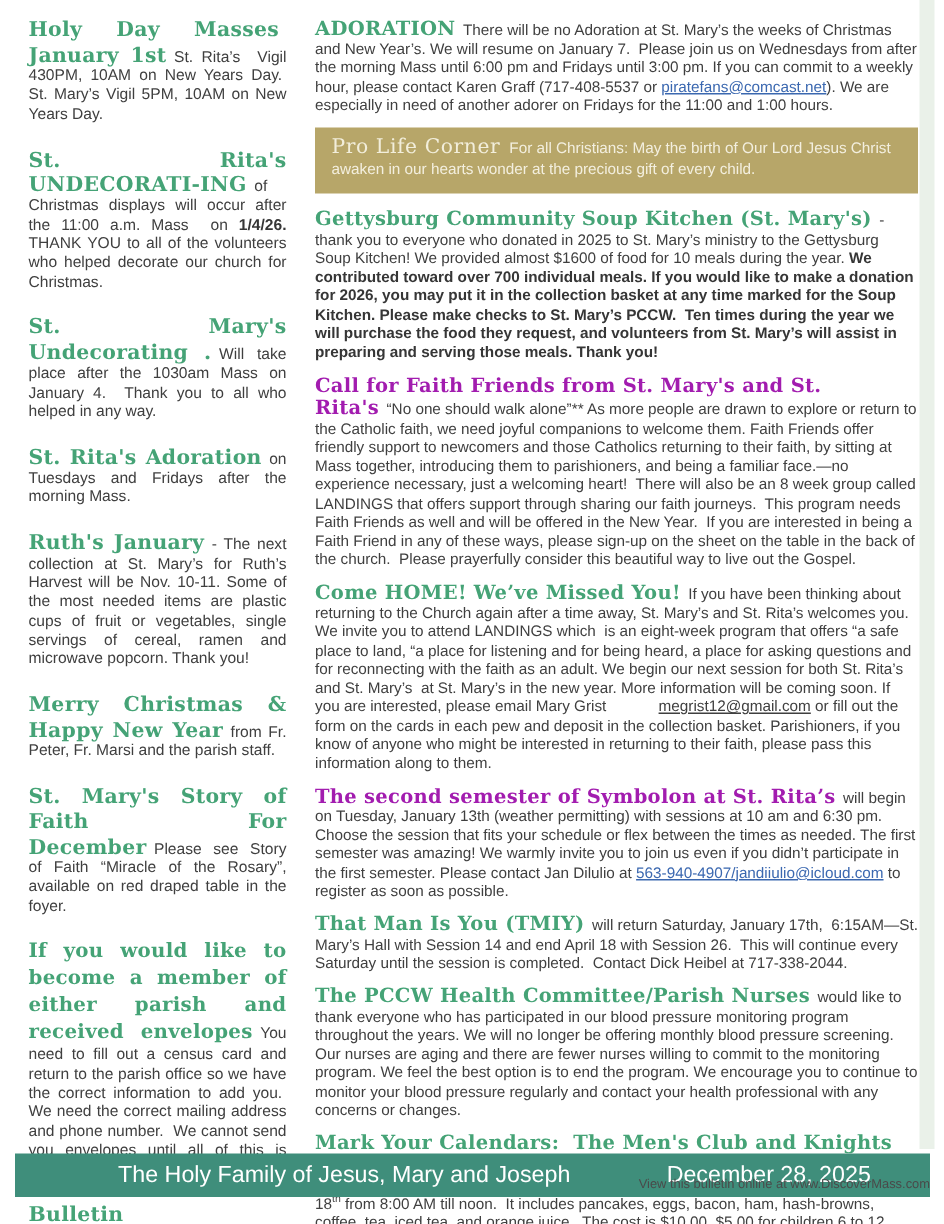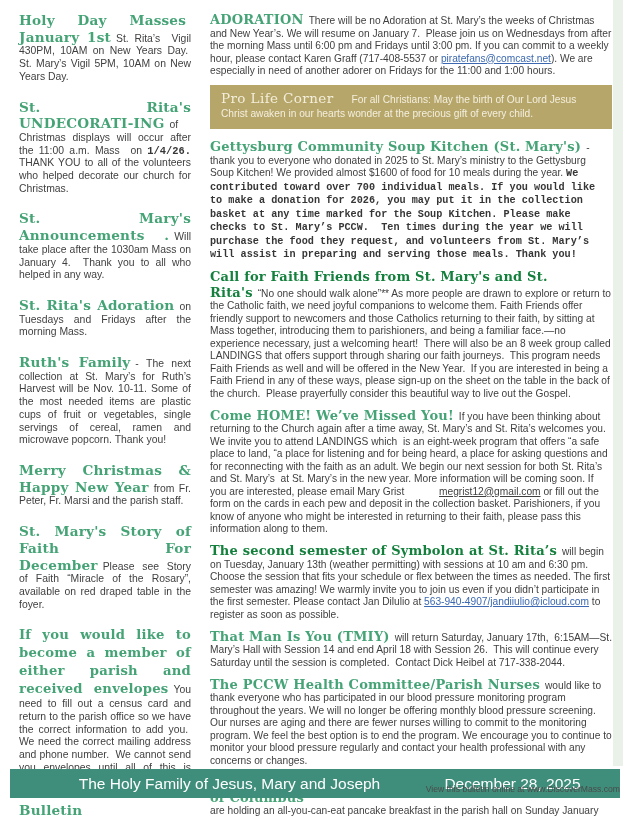--- a/index.html
+++ b/index.html
@@ -8,51 +8,51 @@
   .edge-strip{position:absolute;right:6px;top:0;width:10px;height:766px;background:#eaf1e9;}
   .cols{position:absolute;top:12px;left:19px;width:593px;display:flex;gap:19px;}
   .left-col{flex:0 0 172px;width:172px;text-align:justify;font-size:10.4px;line-height:12.7px;}
   .right-col{flex:0 0 402px;width:402px;font-size:10.2px;line-height:12.5px;}
   .sec{margin:0 0 15px 0;}
   .right-col .sec{margin:0 0 7.5px 0;}
   .h{font-family:"DejaVu Serif","Liberation Serif",serif;font-weight:bold;color:#45a376;
      margin-right:5px;letter-spacing:.2px;}
   .left-col .h{font-size:13.6px;line-height:16.5px;}
   .right-col .h{font-size:13px;line-height:15px;}
-  .h.dark{color:#15803d;}
+  .h.dark{color:#a21caf;}
   .h.block{display:block;margin-right:0;}
   .h.big{font-size:13.2px;line-height:18px;}
-  b{color:#363636;font-family:Liberation Mono, monospace;}
+  b{color:#363636;}
   .lnk{color:#3b68b0;text-decoration:underline;cursor:pointer;}
   .lnk.dark{color:#3f3f3f;padding-left:32px;}
   sup{font-size:7px;line-height:0;}
   .prolife{background:#b7a669;color:#f3efdf;padding:7px 11px 9px 11px;margin:4px 0 10px 0;}
   .prolife .t{font-family:"DejaVu Serif","Liberation Serif",serif;font-size:13.5px;
-              color:#f2eedb;margin-right:18px;letter-spacing:.4px;}
+              color:#f2eedb;margin-right:6px;letter-spacing:.4px;}
   .prolife .pb{font-size:10.2px;line-height:13px;}
   .fbar{position:absolute;left:10px;top:769px;width:610px;height:29px;background:#3f8e7b;
         color:#ffffff;display:flex;align-items:center;}
   .fbar .ftitle{flex:1;text-align:center;font-size:15.5px;padding-left:44px;}
   .fbar .fdate{flex:0 0 215px;text-align:center;font-size:15.5px;}
   .fnote{position:absolute;top:784px;right:9px;font-size:8.6px;color:#4a4a4a;}
 </style>
 </head>
 <body>
 
 <div class="page">
   <div class="edge-strip"></div>
 
   <div class="cols">
 
     <div class="left-col">
       <p class="sec"><span class="h">Holy Day Masses&nbsp; January 1st</span><span>St. Rita’s&nbsp; Vigil 430PM, 10AM on New Years Day.&nbsp; St. Mary’s Vigil 5PM, 10AM on New Years Day.</span></p>
       <p class="sec"><span class="h">St. Rita's UNDECORATI-ING</span><span>of Christmas displays will occur after the 11:00 a.m. Mass&nbsp; on <b>1/4/26.</b> THANK YOU to all of the volunteers who helped decorate our church for Christmas.</span></p>
-      <p class="sec"><span class="h">St. Mary's Announcements .</span><span>Will take place after the 1030am Mass on January 4.&nbsp; Thank you to all who helped in any way.</span></p>
+      <p class="sec"><span class="h">St. Mary's Undecorating .</span><span>Will take place after the 1030am Mass on January 4.&nbsp; Thank you to all who helped in any way.</span></p>
       <p class="sec"><span class="h">St. Rita's Adoration</span><span>on Tuesdays and Fridays after the morning Mass.</span></p>
-      <p class="sec"><span class="h">Ruth's Family</span><span>- The next collection at St. Mary’s for Ruth’s Harvest will be Nov. 10-11. Some of the most needed items are plastic cups of fruit or vegetables, single servings of cereal, ramen and microwave popcorn. Thank you!</span></p>
+      <p class="sec"><span class="h">Ruth's January</span><span>- The next collection at St. Mary’s for Ruth’s Harvest will be Nov. 10-11. Some of the most needed items are plastic cups of fruit or vegetables, single servings of cereal, ramen and microwave popcorn. Thank you!</span></p>
       <p class="sec"><span class="h">Merry Christmas &amp; Happy New Year</span><span>from Fr. Peter, Fr. Marsi and the parish staff.</span></p>
       <p class="sec"><span class="h">St. Mary's Story of Faith For December</span><span>Please see Story of Faith “Miracle of the Rosary”, available on red draped table in the foyer.</span></p>
       <p class="sec"><span class="h big">If you would like to be­come a member of either parish and received enve­lopes</span><span>You need to fill out a census card and return to the parish office so we have the correct information to add you.&nbsp; We need the correct mailing address and phone number.&nbsp; We cannot send you envelopes until all of this is done.&nbsp; Thank you.</span></p>
       <p class="sec"><span class="h">Bulletin Announcements</span></p>
     </div>
 
     <div class="right-col">
       <p class="sec"><span class="h">ADORATION</span><span>There will be no Adoration at St. Mary’s the weeks of Christmas and New Year’s. We will resume on January 7.&nbsp; Please join us on Wednesdays from after the morning Mass until 6:00 pm and Fridays until 3:00 pm. If you can commit to a weekly hour, please contact Karen Graff (717-408-5537 or <a class="lnk">piratefans@comcast.net</a>). We are especially in need of another adorer on Fridays for the 11:00 and 1:00 hours.</span></p>
 
       <div class="prolife"><span class="t">Pro Life Corner</span><span class="pb">For all Christians: May the birth of Our Lord Jesus Christ awaken in our hearts wonder at the precious gift of every child.</span></div>

